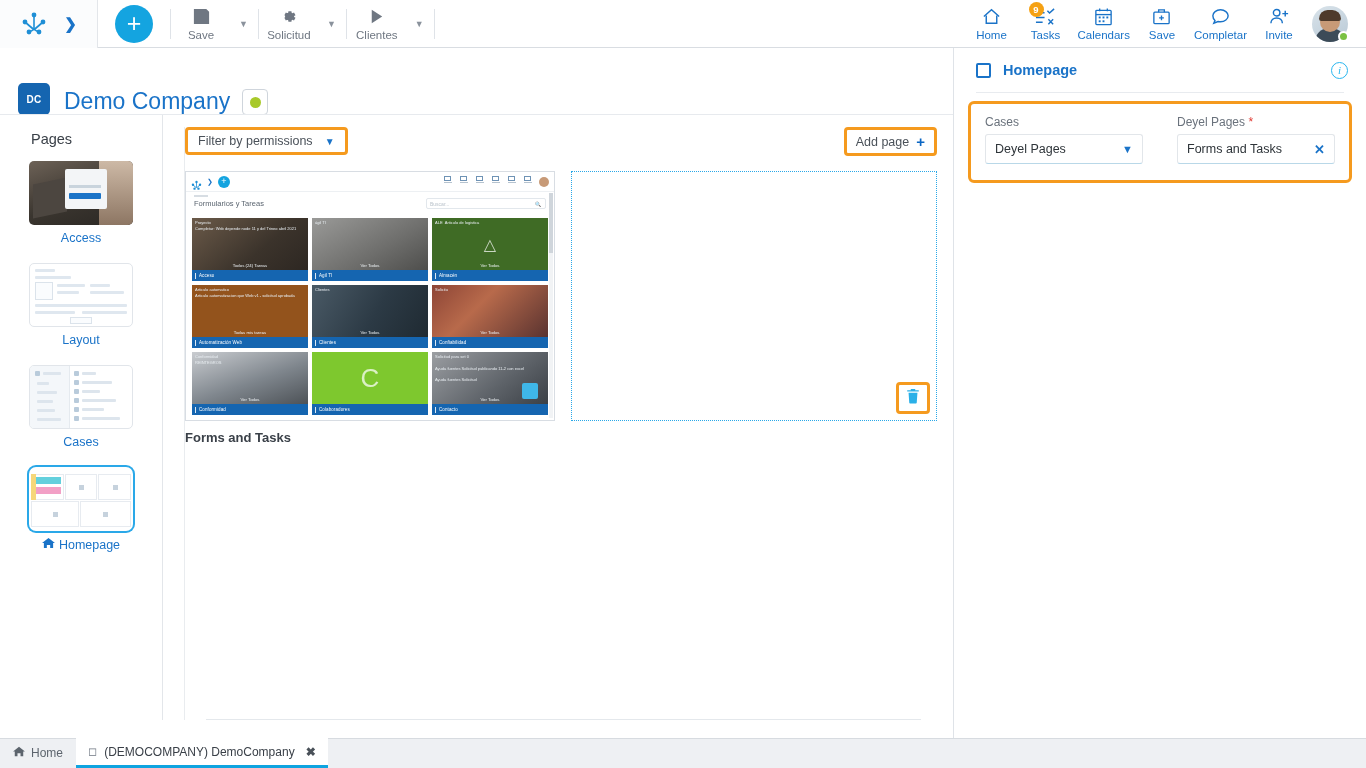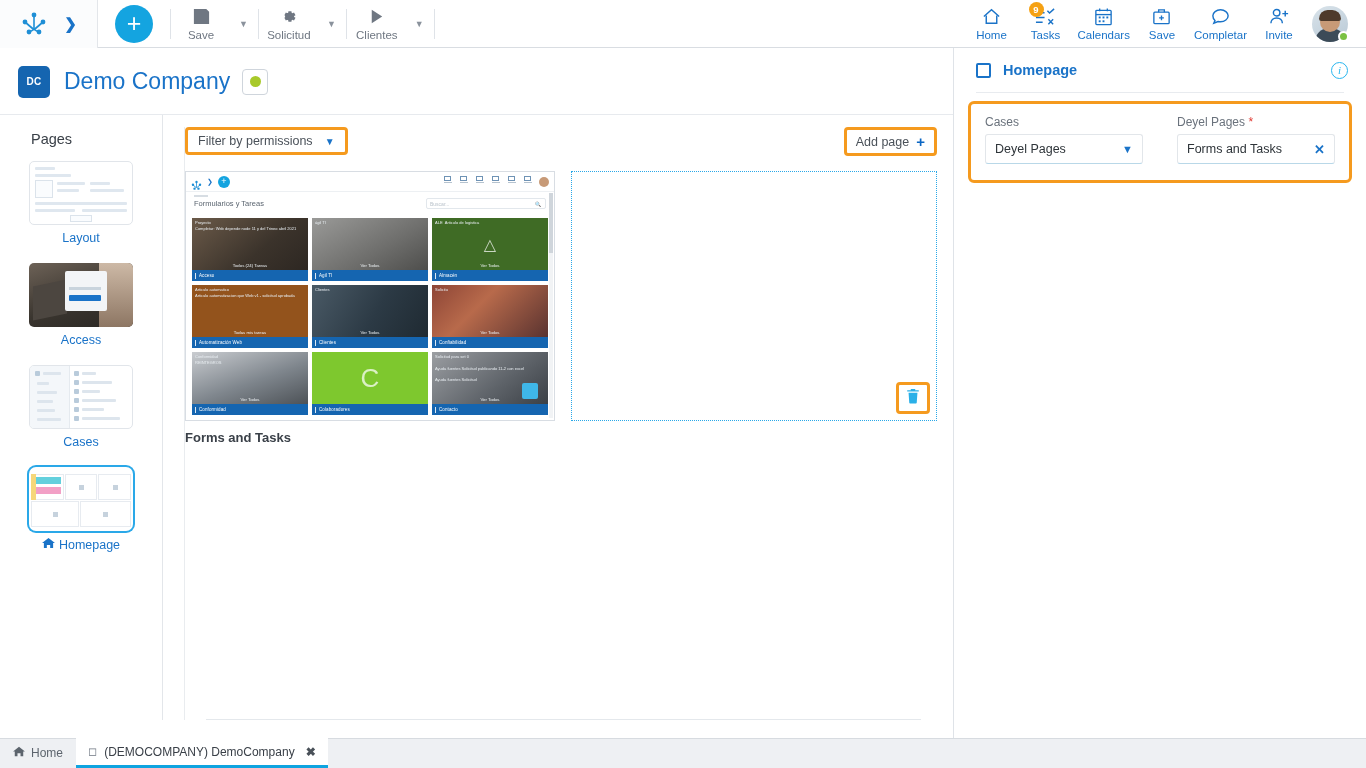--- a/index.html
+++ b/index.html
@@ -76,21 +76,21 @@
     border-radius: 14px 14px 0 0; background: #3c4b58;
   }
   .av-status {
     position: absolute; right: -1px; bottom: 0px; width: 11px; height: 11px;
     border-radius: 50%; background: #7ac143; border: 2px solid #fff;
   }
 
   
   .page-header {
     position: absolute; left: 0; top: 48px; width: 953px; height: 67px;
-    background: #fff; display: flex; align-items: center; padding: 0 18px;
+    background: #fff; display: flex; align-items: flex-end; padding: 0 18px;
   }
   .co-badge {
     width: 32px; height: 32px; border-radius: 5px; background: #1565b0;
     color: #fff; font-size: 10px; font-weight: bold;
     display: flex; align-items: center; justify-content: center; letter-spacing: .3px;
   }
   .co-title { font-size: 23px; color: #1a73c8; margin-left: 14px; font-weight: 400; }
   .co-state {
     width: 26px; height: 26px; border: 1px solid #cfd5dc; border-radius: 4px;
     margin-left: 12px; display: flex; align-items: center; justify-content: center;
@@ -490,43 +490,43 @@
   <div class="seg-ctrl">
     <div class="seg active">Web</div>
     <div class="seg">Mobile</div>
   </div>
   <div class="hdr-rule"></div>
 
   <div class="sidebar">
     <div class="sb-title">Pages</div>
 
     <div class="sb-item">
+      <div class="sb-thumb th-access">
+        <div class="ta-p3"></div>
+          <div class="ta-p1"></div>
+          <div class="ta-p2"></div>
+      </div>
+      <div class="sb-label">Access</div>
+    </div>
+
+    <div class="sb-item">
       <div class="sb-thumb th-form">
         <div class="ln" style="left:5px;top:5px;width:20px;"></div>
         <div class="ln" style="left:5px;top:12px;width:36px;"></div>
         <div class="bx" style="left:5px;top:18px;width:18px;height:18px;"></div>
         <div class="ln" style="left:27px;top:20px;width:28px;"></div>
         <div class="ln" style="left:27px;top:27px;width:22px;"></div>
         <div class="ln" style="left:60px;top:20px;width:20px;"></div>
         <div class="ln" style="left:60px;top:27px;width:34px;"></div>
         <div class="ln" style="left:5px;top:40px;width:92px;"></div>
         <div class="ln" style="left:5px;top:47px;width:40px;"></div>
         <div class="ln" style="left:52px;top:47px;width:45px;"></div>
         <div class="bx" style="left:40px;top:53px;width:22px;height:7px;"></div>
       </div>
       <div class="sb-label">Layout</div>
-    </div>
-
-    <div class="sb-item">
-      <div class="sb-thumb th-access">
-        <div class="ta-p3"></div>
-          <div class="ta-p1"></div>
-          <div class="ta-p2"></div>
-      </div>
-      <div class="sb-label">Access</div>
     </div>
 
     <div class="sb-item">
       <div class="sb-thumb th-menu">
         <div class="mcol"></div>
         <div class="mico" style="left:5px;top:5px;"></div>
         <div class="mrow" style="left:13px;top:6px;width:18px;"></div>
         <div class="mrow" style="left:7px;top:16px;width:12px;"></div>
         <div class="mrow" style="left:7px;top:25px;width:20px;"></div>
         <div class="mrow" style="left:7px;top:34px;width:16px;"></div>

